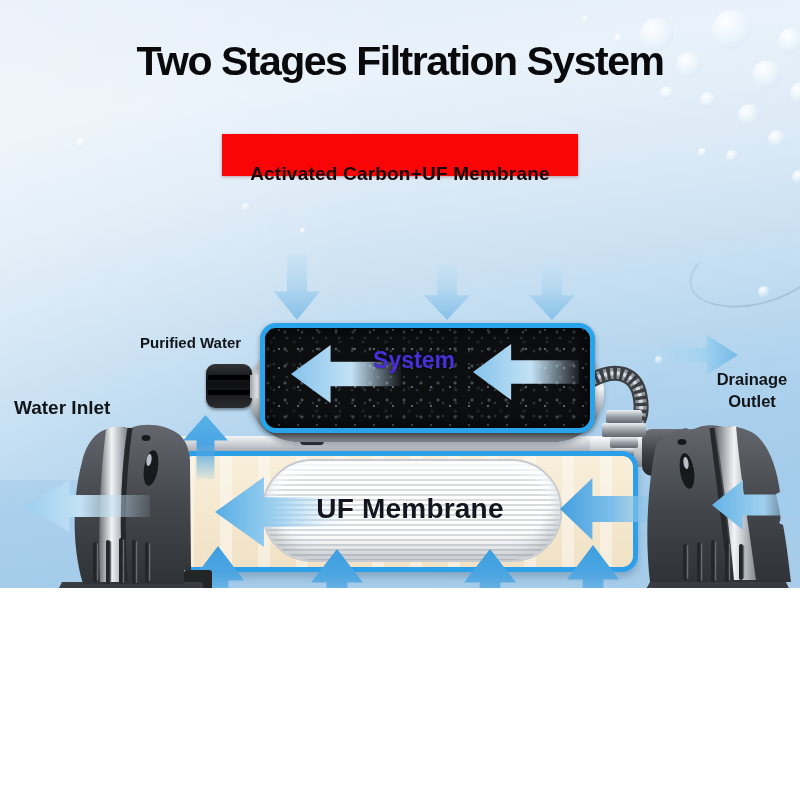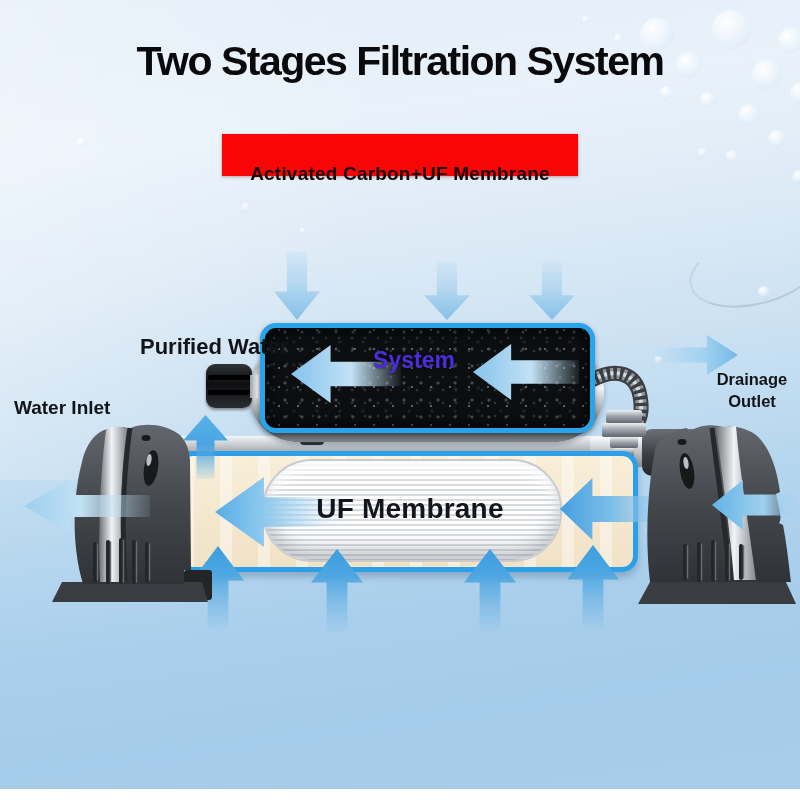--- a/index.html
+++ b/index.html
@@ -1,17 +1,17 @@
 <!DOCTYPE html>
 <html><head>
 <meta charset="utf-8">
 <style>
   html,body{margin:0;padding:0;}
   body{width:800px;height:800px;overflow:hidden;font-family:"Liberation Sans",sans-serif;}
-  .stage{position:relative;width:800px;height:789px;overflow:hidden;
+  .stage{position:relative;width:800px;height:588px;overflow:hidden;
     background:linear-gradient(172deg,#e3edf8 0%,#e9f2fa 18%,#dceaf6 34%,#cbe1f2 48%,#b7d7ef 62%,#a9cfec 74%,#a4cbe9 86%,#a7cdeb 100%);}
   .sheen{position:absolute;left:0;top:0;width:800px;height:480px;pointer-events:none;
     background:linear-gradient(105deg,rgba(255,255,255,.30) 0%,rgba(255,255,255,0) 45%);}
   
   .bubble{position:absolute;border-radius:50%;
     background:radial-gradient(circle at 35% 30%,rgba(255,255,255,.95),rgba(235,245,253,.45) 52%,rgba(185,212,236,.15) 72%,rgba(255,255,255,0) 76%);}
   .b1{left:640px;top:18px;width:34px;height:34px}.b2{left:676px;top:52px;width:26px;height:26px}
   .b3{left:712px;top:10px;width:40px;height:40px}.b4{left:752px;top:60px;width:30px;height:30px}
   .b5{left:738px;top:104px;width:22px;height:22px}.b6{left:778px;top:28px;width:26px;height:26px}
   .b7{left:700px;top:92px;width:16px;height:16px}.b8{left:768px;top:130px;width:18px;height:18px}
@@ -24,21 +24,21 @@
   .swirl{position:absolute;left:688px;top:235px;width:130px;height:66px;border-radius:50%;
     border:2px solid transparent;border-bottom-color:rgba(120,145,170,.30);border-left-color:rgba(120,145,170,.18);
     transform:rotate(-14deg);}
   
   .title{position:absolute;left:0;top:38px;width:800px;text-align:center;
     font-size:41px;font-weight:bold;letter-spacing:-1.5px;color:#0a0a0c;}
   .banner{position:absolute;left:222px;top:134px;width:356px;height:42px;background:#fa0507;
     box-shadow:0 1px 3px rgba(120,0,0,.35);display:flex;align-items:center;justify-content:center;}
   .banner span{font-size:19px;font-weight:bold;color:#160606;letter-spacing:.2px;margin-top:37px;}
   .lbl{position:absolute;font-weight:bold;color:#111418;}
-  .lbl-purified{left:140px;top:334px;font-size:22px;}
+  .lbl-purified{left:140px;top:334px;font-size:15px;}
   .lbl-inlet{left:14px;top:397px;font-size:19px;}
   .lbl-drain{left:702px;top:368px;width:100px;text-align:center;font-size:16.5px;line-height:22px;}
   
   .arr{position:absolute;}
   .arr-down{clip-path:polygon(28% 0,72% 0,72% 58%,100% 58%,50% 100%,0 58%,28% 58%);
     background:linear-gradient(180deg,rgba(205,228,245,.55) 0%,#b6d8f0 45%,#86c0e8 100%);}
   .ad1{left:274px;top:252px;width:46px;height:68px}
   .ad2{left:424px;top:261px;width:46px;height:59px}
   .ad3{left:529px;top:261px;width:46px;height:59px}
   .arr-left{clip-path:polygon(0 50%,36% 0,36% 29%,100% 29%,100% 71%,36% 71%,36% 100%);}

